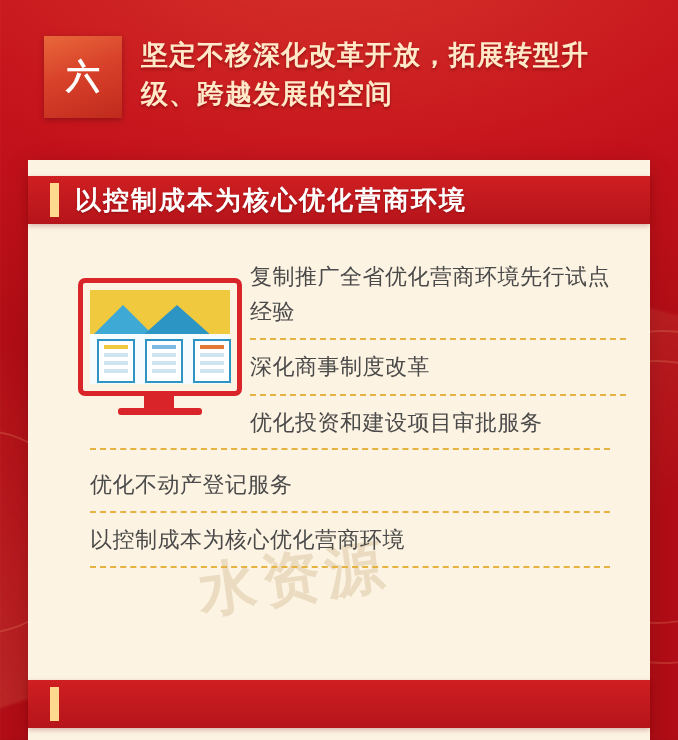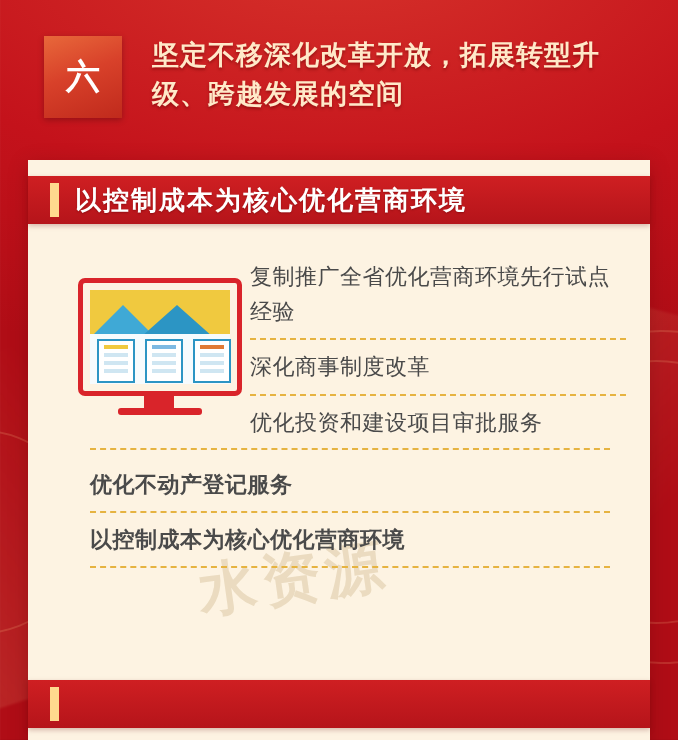--- a/index.html
+++ b/index.html
@@ -73,21 +73,21 @@
     font-size: 34px;
     font-weight: bold;
     display: flex;
     align-items: center;
     justify-content: center;
     flex: 0 0 auto;
     box-shadow: 0 2px 6px rgba(0,0,0,0.25);
     font-family: "Liberation Serif", serif;
   }
   .section-title {
-    margin-left: 30px;
+    margin-left: 19px;
     color: #ffe9c9;
     font-size: 27px;
     font-weight: bold;
     line-height: 1.45;
     letter-spacing: 1px;
     text-shadow: 0 2px 3px rgba(90,0,0,0.45);
     font-family: "Liberation Serif", serif;
     max-width: 480px;
   }
 
@@ -230,21 +230,20 @@
     position: absolute;
     left: 222px;
     top: 90px;
     width: 376px;
   }
   .list-full {
     position: absolute;
     left: 62px;
     top: 298px;
     width: 520px;
-    font-weight: bold;
   }
   .li {
     color: #4a4a4a;
     font-size: 22px;
     line-height: 1.6;
     padding: 9px 0;
     font-family: "Liberation Serif", serif;
     letter-spacing: .5px;
   }
   .dashed {

